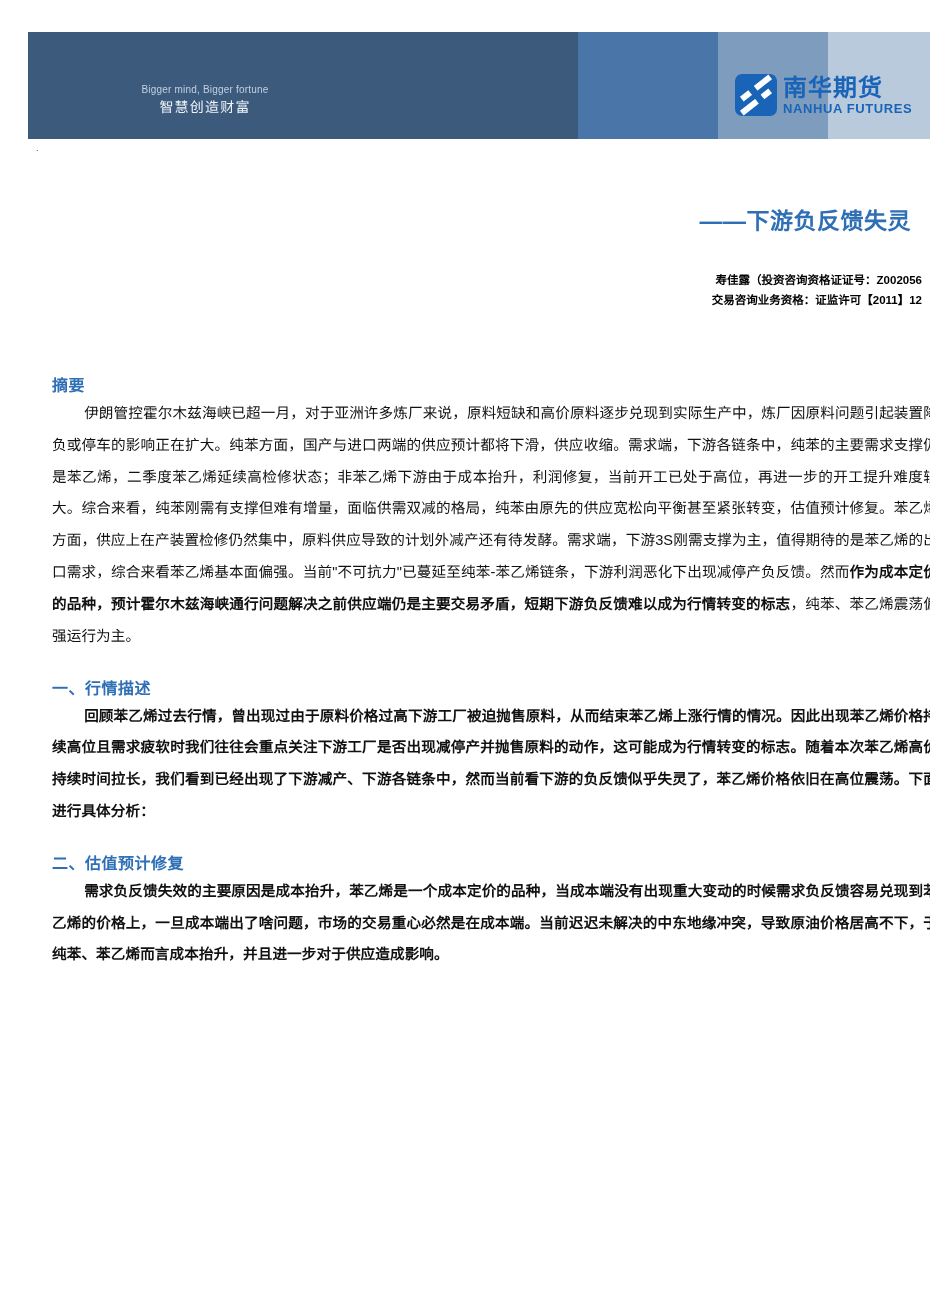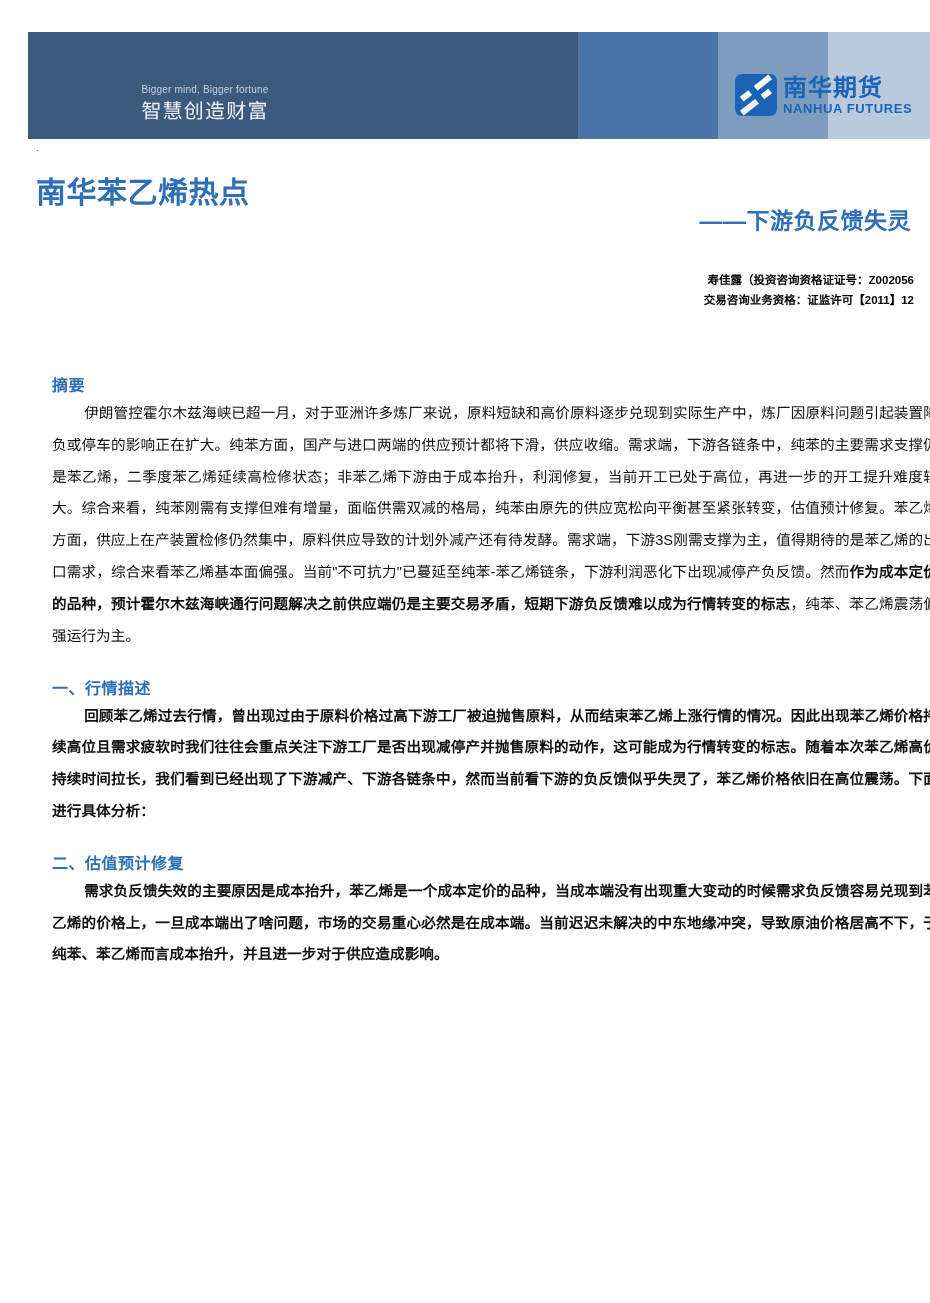--- a/index.html
+++ b/index.html
@@ -55,21 +55,21 @@
     color: #c9d6e6;
     pointer-events: none;
   }
   .tagline-en {
     font-size: 10px;
     letter-spacing: .2px;
     color: #c2d0e2;
     white-space: nowrap;
   }
   .tagline-cn {
-    font-size: 20px;
+    font-size: 14px;
     color: #eef3f9;
     letter-spacing: 1.2px;
     margin-top: 2px;
     white-space: nowrap;
   }
 
   
   .logo-wrap {
     position: absolute;
     left: 735px;
@@ -159,21 +159,21 @@
     overflow: hidden;
   }
 
   
   .byline {
     position: absolute;
     left: 0;
     top: 270px;
     width: 930px;
     box-sizing: border-box;
-    padding-right: 16px;
+    padding-right: 8px;
     text-align: right;
     font-size: 11.5px;
     font-weight: bold;
     color: #000;
     line-height: 1.75;
     white-space: nowrap;
     overflow: hidden;
   }
   .byline div { white-space: nowrap; }
 
@@ -232,21 +232,20 @@
       <div class="slash"></div>
     </div>
     <div class="logo-text">
       <div class="logo-cn">南华期货</div>
       <div class="logo-en">NANHUA FUTURES</div>
     </div>
   </div>
 
   <div class="stray-dot">.</div>
 
-  <div class="doc-title">南华苯乙烯热点</div>
   <div class="doc-subtitle">——下游负反馈失灵</div>
 
   <div class="byline">
     <div>寿佳露（投资咨询资格证证号：Z002056</div>
     <div>交易咨询业务资格：证监许可【2011】12</div>
   </div>
 
   <div class="content" id="content-root">
       <div class="sec-head abstract">摘要</div>
       <p class="para"><span class="indent"></span><span>伊朗管控霍尔木兹海峡已超一月，对于亚洲许多炼厂来说，原料短缺和高价原料逐步兑现到实际生产中，炼厂因原料问题引起装置降负或停车的影响正在扩大。纯苯方面，国产与进口两端的供应预计都将下滑，供应收缩。需求端，下游各链条中，纯苯的主要需求支撑仍是苯乙烯，二季度苯乙烯延续高检修状态；非苯乙烯下游由于成本抬升，利润修复，当前开工已处于高位，再进一步的开工提升难度较大。综合来看，纯苯刚需有支撑但难有增量，面临供需双减的格局，纯苯由原先的供应宽松向平衡甚至紧张转变，估值预计修复。苯乙烯方面，供应上在产装置检修仍然集中，原料供应导致的计划外减产还有待发酵。需求端，下游3S刚需支撑为主，值得期待的是苯乙烯的出口需求，综合来看苯乙烯基本面偏强。当前"不可抗力"已蔓延至纯苯-苯乙烯链条，下游利润恶化下出现减停产负反馈。然而</span><b>作为成本定价的品种，预计霍尔木兹海峡通行问题解决之前供应端仍是主要交易矛盾，短期下游负反馈难以成为行情转变的标志</b><span>，纯苯、苯乙烯震荡偏强运行为主。</span></p>

